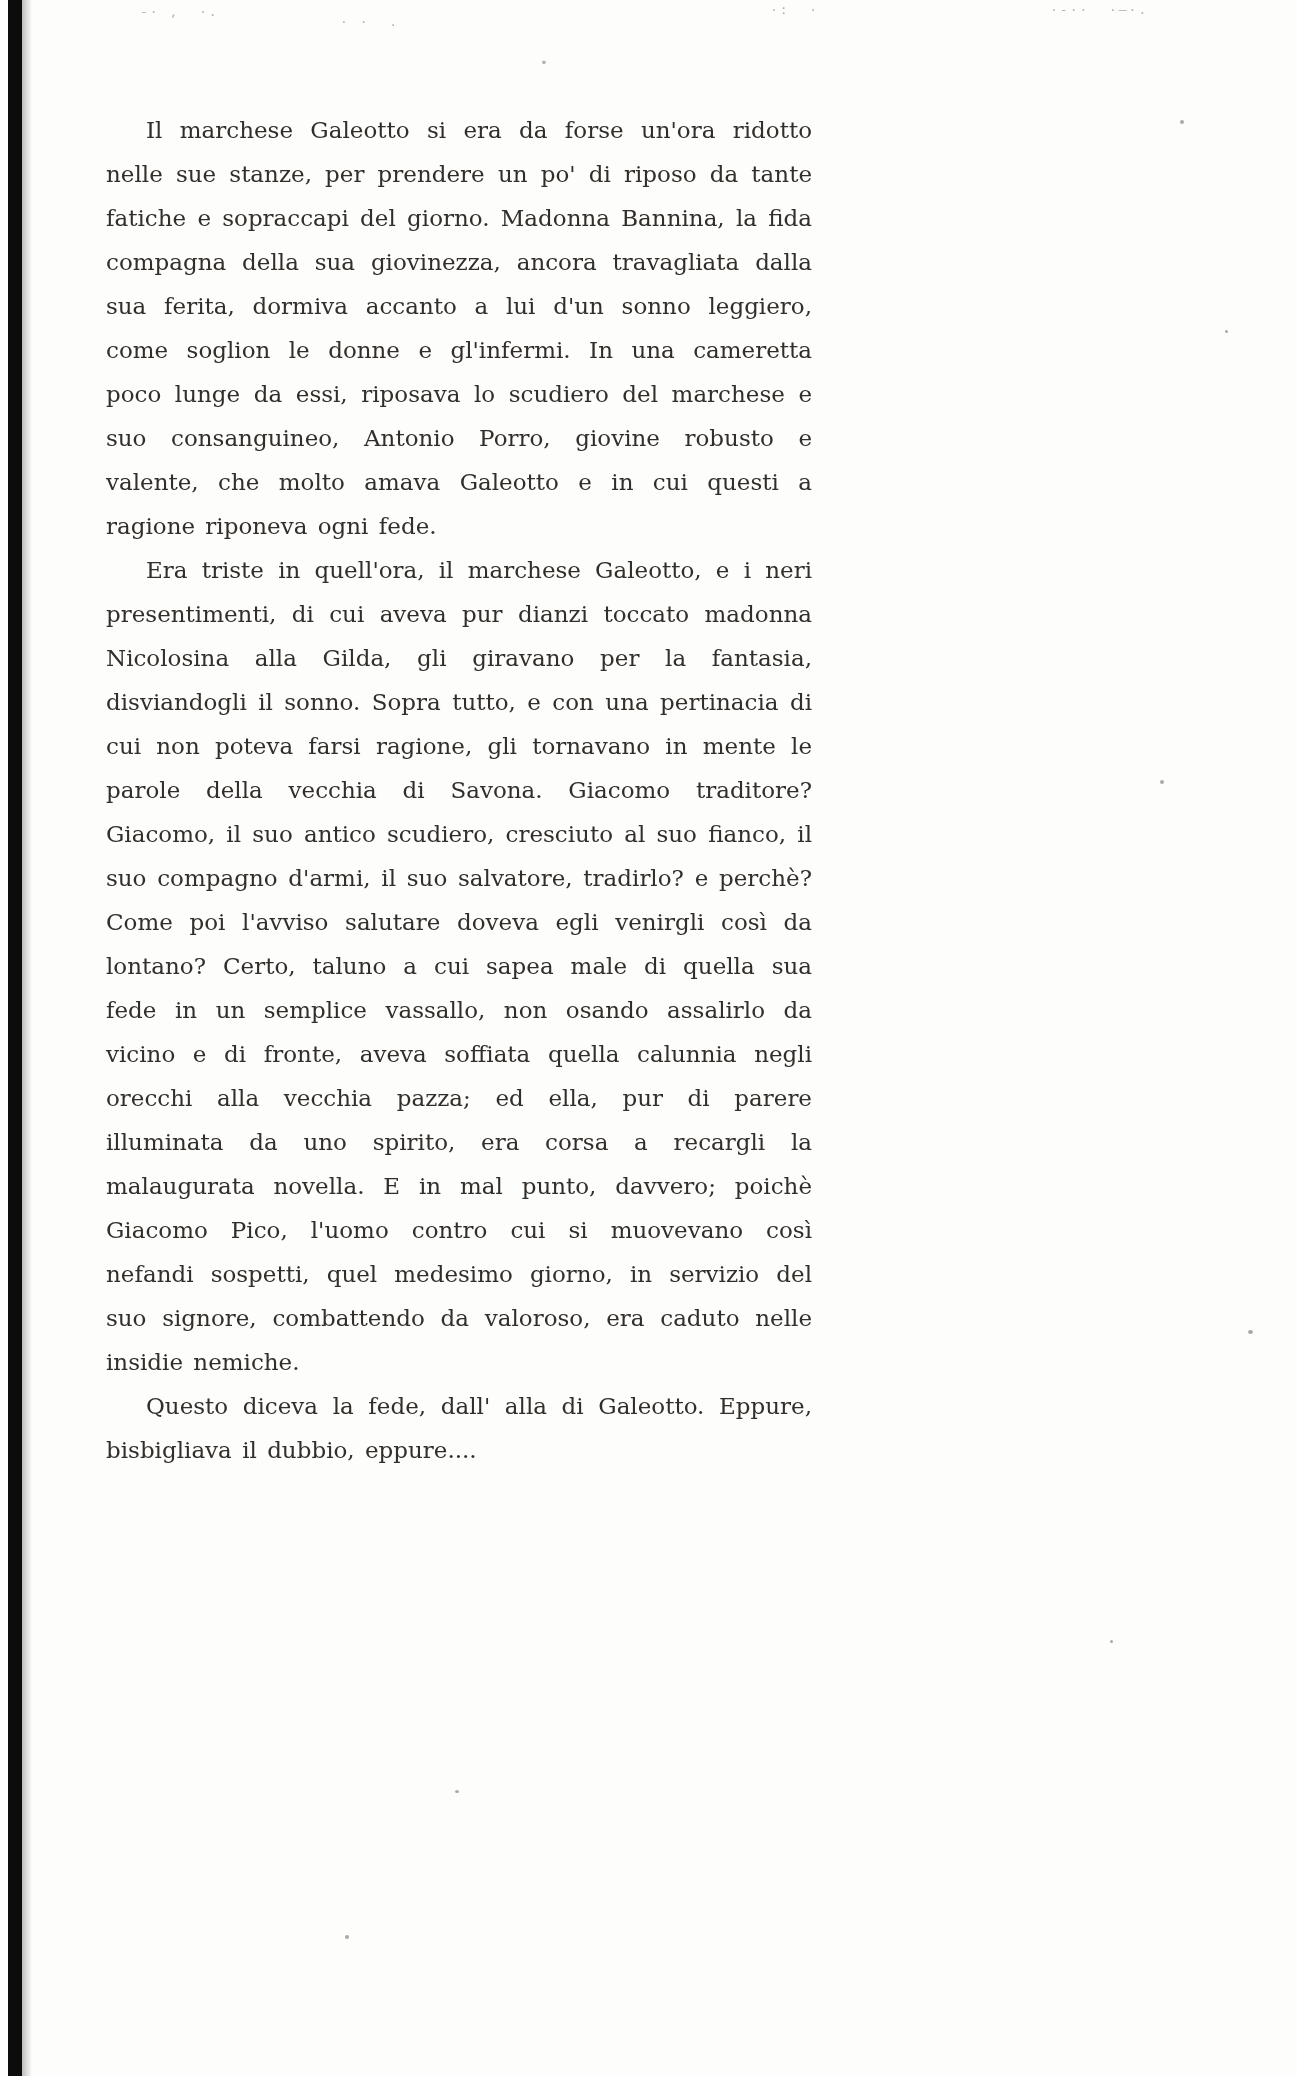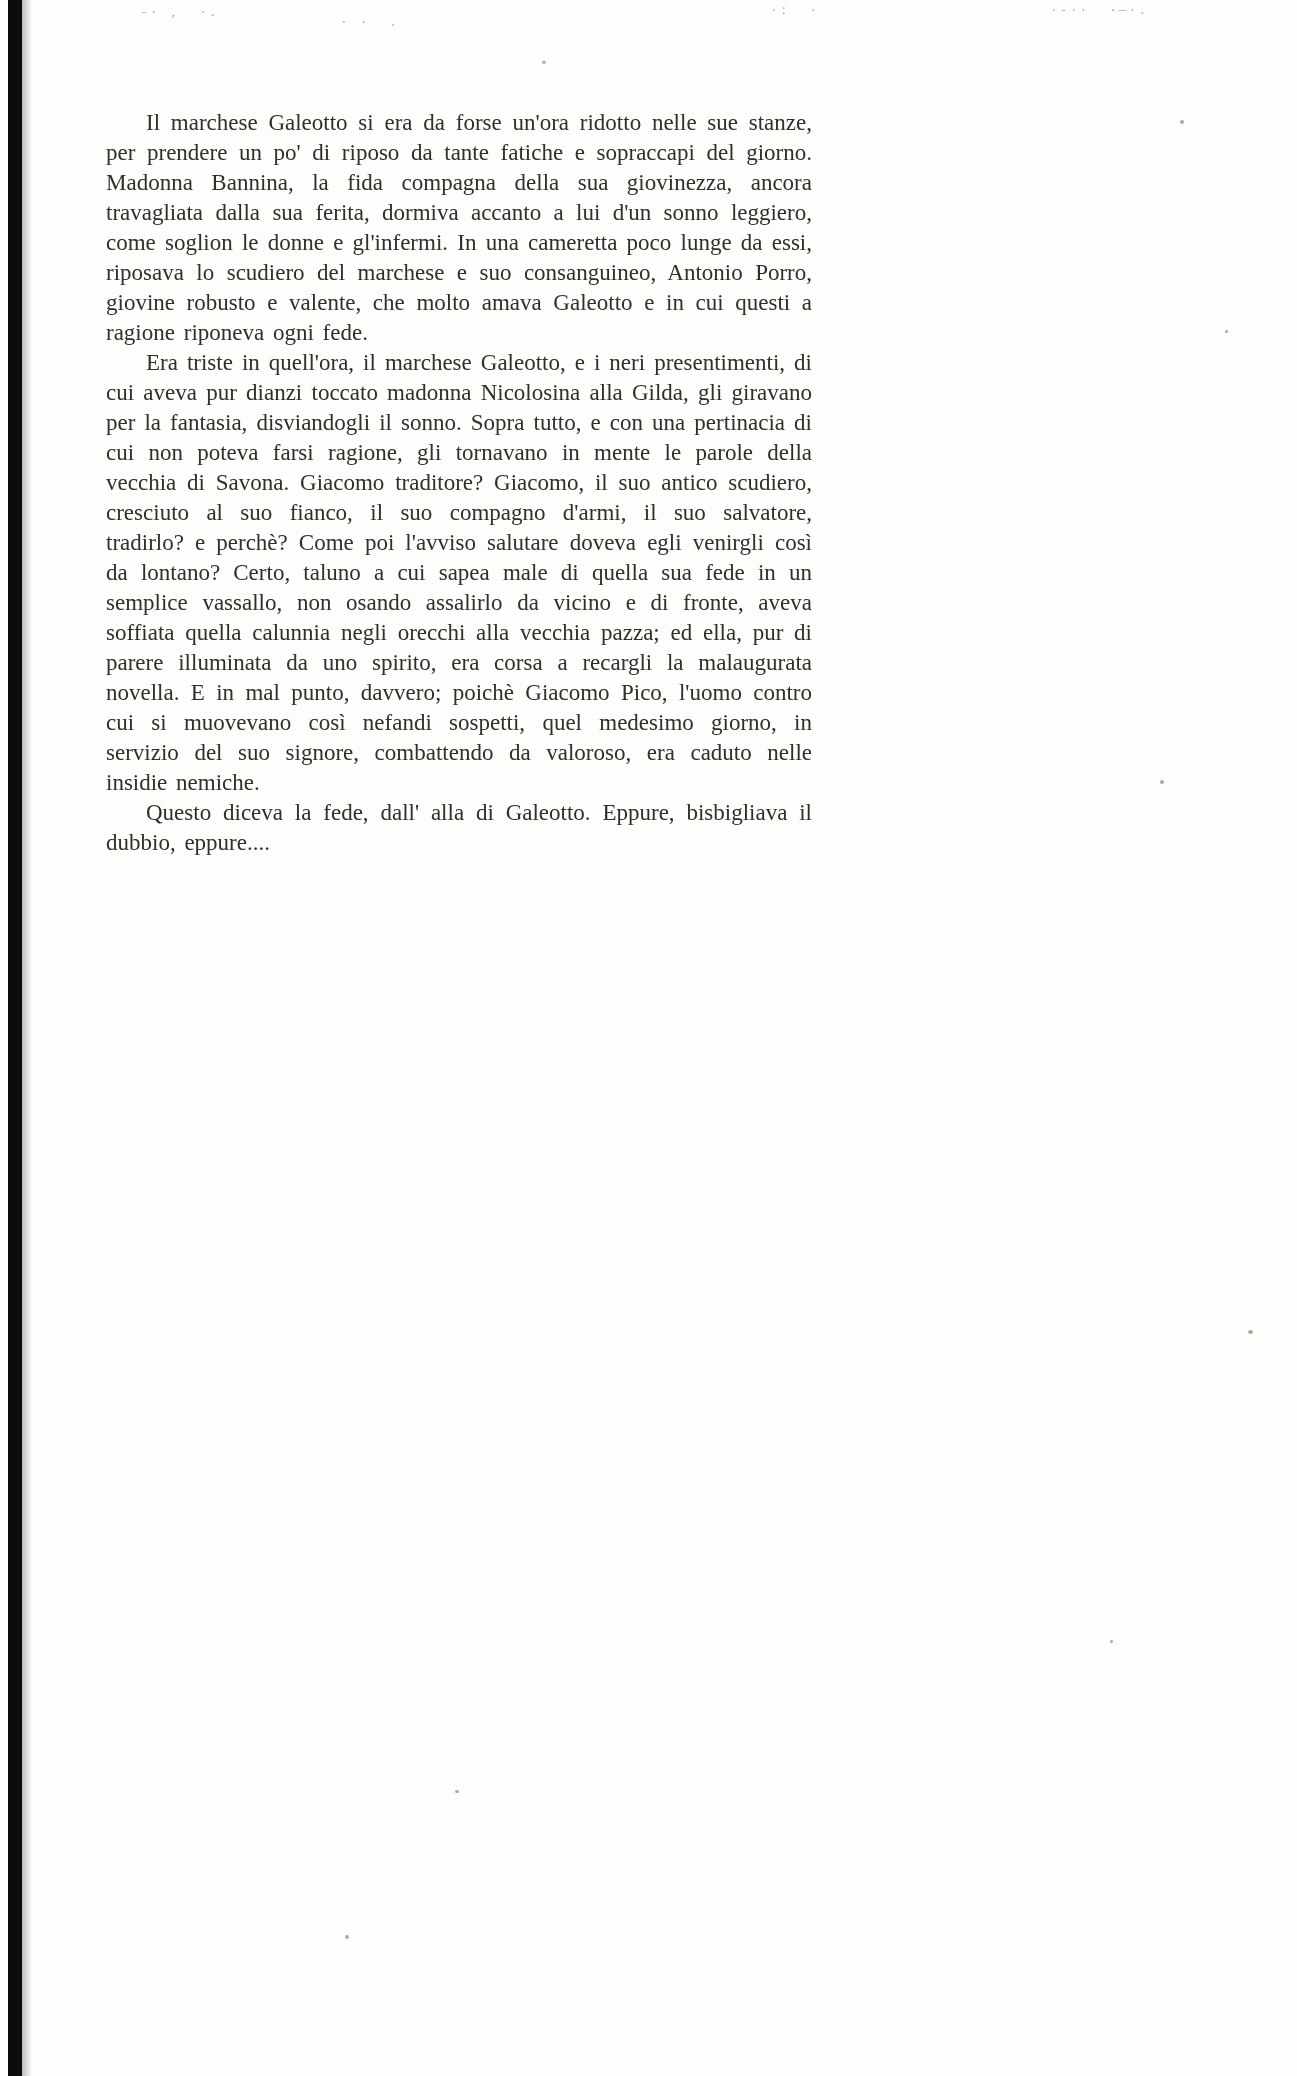--- a/index.html
+++ b/index.html
@@ -40,26 +40,25 @@
   }
   .page-number {
     text-align: center;
     font-size: 25px;
     letter-spacing: 2px;
     margin: 0 0 26px 0;
     color: #3a352f;
   }
   .para {
     font-size: 23px;
-    line-height: 30px;
+    line-height: 44px;
     text-align: justify;
     text-indent: 40px;
     word-spacing: 3px;
     margin: 0;
-    font-family: Liberation Serif, serif;
   }
   
   .speck {
     position: absolute;
     background: #6b6459;
     border-radius: 50%;
     opacity: 0.55;
   }
   .smudge {
     position: absolute;

